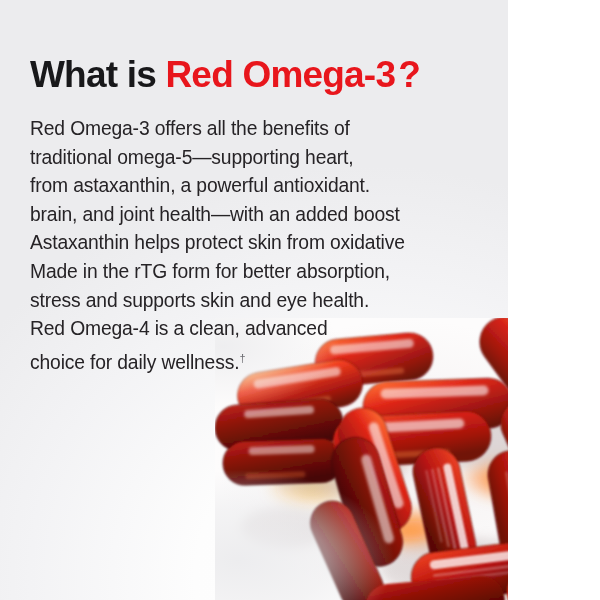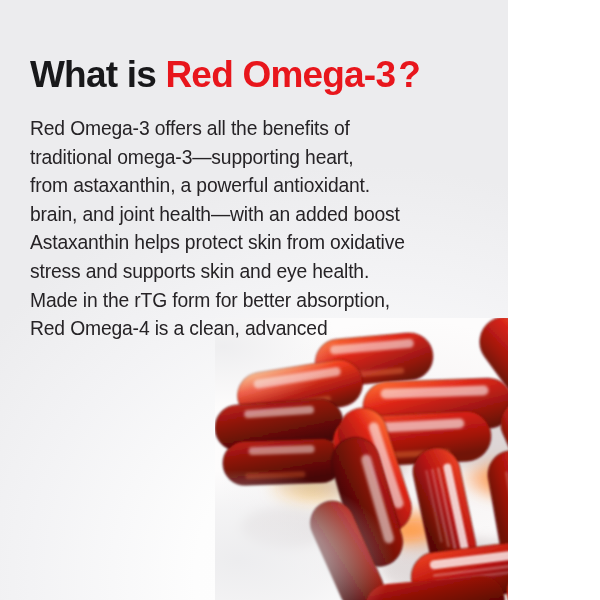--- a/index.html
+++ b/index.html
@@ -341,24 +341,25 @@
     </svg>
     <div class="photo-haze"></div>
   </div>
 
   <div class="copy-block">
 
     <h1 class="headline"><span>What is </span><span class="accent">Red Omega-3</span><span class="qmark">?</span></h1>
 
     <p class="body-copy">
       <span class="line">Red Omega-3 offers all the benefits of</span>
-      <span class="line">traditional omega-3—supporting heart,</span>
+      <span class="line">traditional omega-5—supporting heart,</span>
       <span class="line">from astaxanthin, a powerful antioxidant.</span>
       <span class="line">brain, and joint health—with an added boost</span>
       <span class="line">Astaxanthin helps protect skin from oxidative</span>
+      <span class="line">Made in the rTG form for better absorption,</span>
       <span class="line">stress and supports skin and eye health.</span>
-      <span class="line">Made in the rTG form for better absorption,</span>
       <span class="line">Red Omega-4 is a clean, advanced</span>
+      <span class="line"><span>choice for daily wellness.</span><span class="dagger">†</span></span>
     </p>
 
   </div>
 
 </div>
 
 </body></html>

